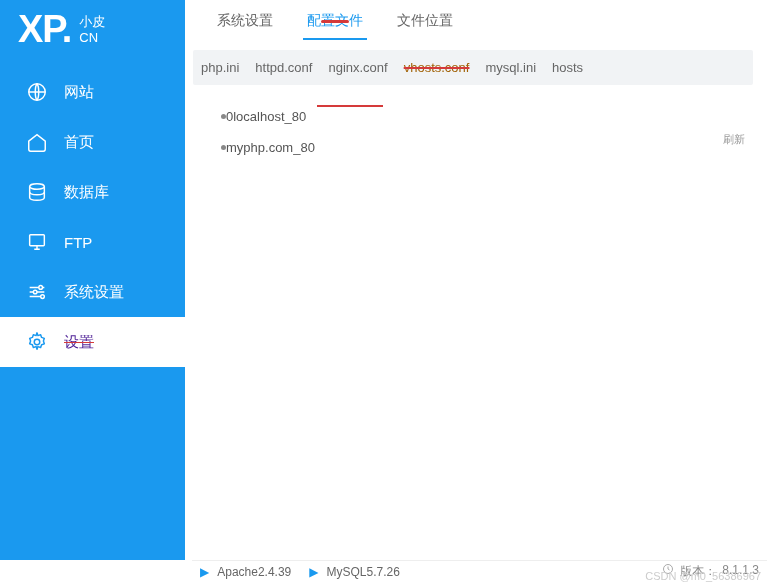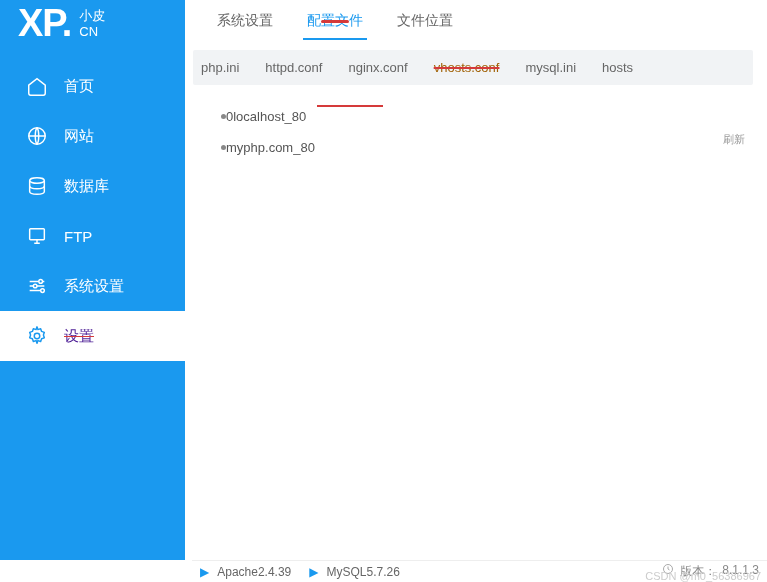--- a/index.html
+++ b/index.html
@@ -1,20 +1,20 @@
 <!DOCTYPE html>
 <html><head>
 <meta charset="utf-8">
 <style>
   * { margin:0; padding:0; box-sizing:border-box; font-family: "Microsoft YaHei", Arial, sans-serif; }
   body { width:767px; height:582px; background:#fff; position:relative; overflow:hidden; }
   .app { display:flex; width:100%; height:100%; }
   
   .sidebar { width:185px; height:560px; background:#1a99ef; color:#fff; position:relative; }
-  .logo { padding:2px 14px 16px 18px; display:flex; align-items:center; gap:8px; }
+  .logo { padding:8px 14px 16px 18px; display:flex; align-items:center; gap:8px; }
   .logo-xp { font-size:38px; font-weight:700; letter-spacing:-1px; }
   .logo-sub { font-size:13px; line-height:16px; }
   .nav { }
   .nav-item { display:flex; align-items:center; gap:16px; padding:14px 0 14px 26px; font-size:15px; cursor:pointer; }
   .nav-item .icon { width:22px; height:22px; display:inline-flex; align-items:center; justify-content:center; }
   .nav-item.active { background:#fff; color:#1a99ef; }
   .strike { color:#4c1d95; text-decoration:line-through; text-decoration-color:#d53a3a; }
   
   .main { flex:1; display:flex; flex-direction:column; position:relative; }
   .titlebar { display:flex; align-items:center; padding:8px 10px 8px 4px; font-size:12px; color:#555; }
@@ -22,21 +22,21 @@
   .win-controls { margin-left:auto; display:flex; gap:12px; color:#555; font-size:13px; }
   .win-controls span { cursor:pointer; }
   
   .tabs { display:flex; gap:34px; padding:12px 0 0 32px; font-size:14px; color:#666; }
   .tabs .tab { padding-bottom:10px; cursor:pointer; position:relative; }
   .tabs .tab.active { color:#1a99ef; }
   .tabs .tab.active::after { content:""; position:absolute; left:-4px; right:-4px; bottom:0; height:2px; background:#1a99ef; }
   .tabs .tab.active .strike-through { position:relative; }
   .tabs .tab.active .strike-through::before { content:""; position:absolute; left:14px; right:14px; top:50%; height:3px; background:#d53a3a; border-radius:2px; }
   
-  .subtabs { display:flex; gap:26px; background:#f1f3f5; margin:10px 14px 0 8px; padding:10px 8px; font-size:13px; color:#666; border-radius:2px; }
+  .subtabs { display:flex; gap:16px; background:#f1f3f5; margin:10px 14px 0 8px; padding:10px 8px; font-size:13px; color:#666; border-radius:2px; }
   .subtabs .stab { cursor:pointer; }
   .subtabs .stab.active { color:#a16207; position:relative; }
   .subtabs .stab.active .strk { text-decoration:line-through; text-decoration-color:#d53a3a; text-decoration-thickness:2px; }
   
   .list { padding:16px 18px 0 36px; font-size:13px; color:#555; position:relative; }
   .list-item { padding:8px 0; display:flex; align-items:center; gap:0; }
   .bullet { width:5px; height:5px; background:#888; border-radius:50%; }
   .redline { position:absolute; height:2px; background:#d53a3a; }
   .refresh { position:absolute; right:22px; top:132px; font-size:11px; color:#999; cursor:pointer; }
   
@@ -57,33 +57,33 @@
       <span class="logo-xp">XP.</span>
       <span class="logo-sub">
         <div>小皮</div>
         <div>CN</div>
       </span>
     </div>
     <div class="nav">
       <div class="nav-item">
         <span class="icon">
           <svg width="22" height="22" viewBox="0 0 24 24" fill="none" stroke="#fff" stroke-width="1.6">
-              <path d="M3 11l9-7 9 7v9a2 2 0 0 1-2 2H5a2 2 0 0 1-2-2z"></path>
-            </svg>
-        </span>
-        <span>首页</span>
-      </div>
-      <div class="nav-item">
-        <span class="icon">
-          <svg width="22" height="22" viewBox="0 0 24 24" fill="none" stroke="#fff" stroke-width="1.6">
               <circle cx="12" cy="12" r="9"></circle>
               <path d="M3 12h18M12 3c2.5 3 2.5 15 0 18M12 3c-2.5 3-2.5 15 0 18"></path>
             </svg>
         </span>
         <span>网站</span>
+      </div>
+      <div class="nav-item">
+        <span class="icon">
+          <svg width="22" height="22" viewBox="0 0 24 24" fill="none" stroke="#fff" stroke-width="1.6">
+              <path d="M3 11l9-7 9 7v9a2 2 0 0 1-2 2H5a2 2 0 0 1-2-2z"></path>
+            </svg>
+        </span>
+        <span>首页</span>
       </div>
       <div class="nav-item">
         <span class="icon">
           <svg width="22" height="22" viewBox="0 0 24 24" fill="none" stroke="#fff" stroke-width="1.6">
               <ellipse cx="12" cy="6" rx="8" ry="3"></ellipse>
               <path d="M4 6v12c0 1.7 3.6 3 8 3s8-1.3 8-3V6"></path>
               <path d="M4 12c0 1.7 3.6 3 8 3s8-1.3 8-3"></path>
             </svg>
         </span>
         <span>数据库</span>

